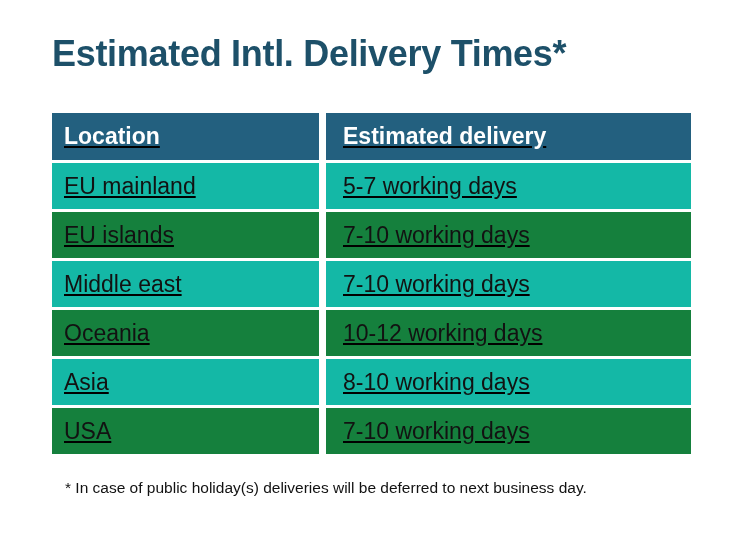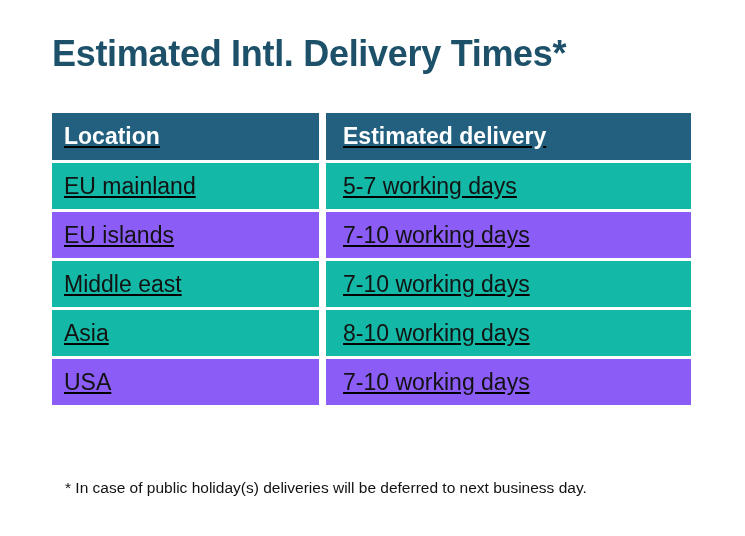--- a/index.html
+++ b/index.html
@@ -69,21 +69,21 @@
     background: #23607f;
     color: #ffffff;
     font-weight: 700;
     height: 47px;
     font-size: 23px;
   }
   .row-odd .cell {
     background: #14b8a6;
   }
   .row-even .cell {
-    background: #8b5cf6;
+    background: #15803d;
   }
   .footnote {
     position: absolute;
     left: 65px;
     top: 479px;
     font-size: 15.5px;
     color: #121212;
     white-space: nowrap;
   }
 </style>
@@ -109,20 +109,24 @@
     <div class="row row-even">
       <div class="cell col-location">EU islands</div>
       <div class="cell col-delivery">7-10 working days</div>
     </div>
 
     <div class="row row-odd">
       <div class="cell col-location">Middle east</div>
       <div class="cell col-delivery">7-10 working days</div>
     </div>
 
+    <div class="row row-even">
+      <div class="cell col-location">Oceania</div>
+      <div class="cell col-delivery">10-12 working days</div>
+    </div>
 
     <div class="row row-odd">
       <div class="cell col-location">Asia</div>
       <div class="cell col-delivery">8-10 working days</div>
     </div>
 
     <div class="row row-even">
       <div class="cell col-location">USA</div>
       <div class="cell col-delivery">7-10 working days</div>
     </div>

